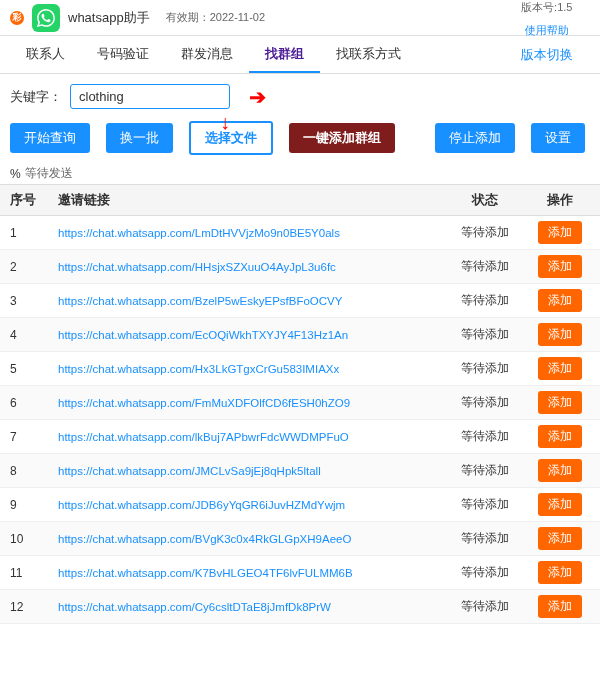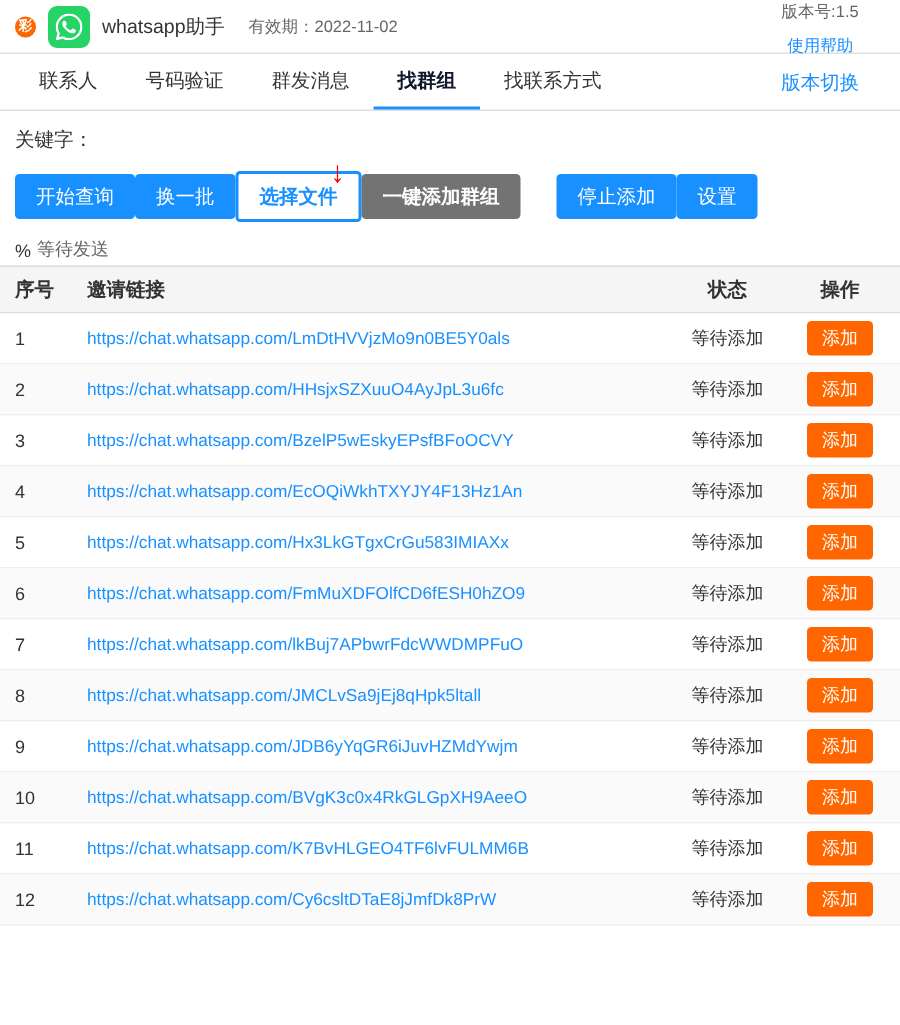--- a/index.html
+++ b/index.html
@@ -101,21 +101,21 @@
     .nav-tab {
       padding: 8px 16px;
       font-size: 13px;
       color: #333;
       cursor: pointer;
       border-bottom: 2px solid transparent;
       white-space: nowrap;
       font-family: Liberation Mono, monospace;
     }
     .nav-tab.active {
-      color: #0f172a;
+      color: #4c1d95;
       border-bottom: 2px solid #1890ff;
       font-weight: bold;
     }
 
     
     .search-area {
       padding: 10px 10px 6px 10px;
       display: flex;
       align-items: center;
       gap: 8px;
@@ -138,21 +138,21 @@
       width: 160px;
       outline: none;
       color: #333;
     }
 
     
     .buttons-row {
       padding: 6px 10px 8px 10px;
       display: flex;
       align-items: center;
-      gap: 0;
+      gap: 16px;
       flex-wrap: wrap;
       position: relative;
     }
     .btn {
       padding: 6px 14px;
       border: none;
       border-radius: 3px;
       font-size: 13px;
       cursor: pointer;
       color: white;
@@ -160,21 +160,21 @@
     }
     .btn-blue { background: #1890ff; }
 
     .btn-select-file {
       background: #fff;
       color: #1890ff;
       border: 2px solid #1890ff;
       font-weight: bold;
     }
     .btn-add-group {
-      background: #737373;
+      background: #7f1d1d;
       font-weight: bold;
     }
     .btn-stop { background: #1890ff; margin-left: 24px; }
     .btn-settings { background: #1890ff; }
 
     
     .progress-area {
       padding: 2px 10px;
       font-size: 12px;
       color: #666;
@@ -245,20 +245,25 @@
 <div class="nav-tabs">
   <div class="nav-tab">联系人</div>
   <div class="nav-tab">号码验证</div>
   <div class="nav-tab">群发消息</div>
   <div class="nav-tab active">找群组</div>
   <div class="nav-tab">找联系方式</div>
 </div>
 
 <div class="search-area">
   <span class="search-label">关键字：</span>
+  <div class="search-input-wrapper">
+    <input type="text" class="search-input" value="clothing" style="">
+
+    <span style="position:absolute;right:-36px;top:50%;transform:translateY(-50%);color:#ff0000;font-size:20px;font-weight:bold;">➔</span>
+  </div>
 </div>
 
 <div class="buttons-row">
   <button class="btn btn-blue">开始查询</button>
   <button class="btn btn-blue">换一批</button>
   <button class="btn btn-select-file">选择文件</button>
   <button class="btn btn-blue btn-add-group">一键添加群组</button>
   <button class="btn btn-blue btn-stop">停止添加</button>
   <button class="btn btn-blue btn-settings">设置</button>
 

